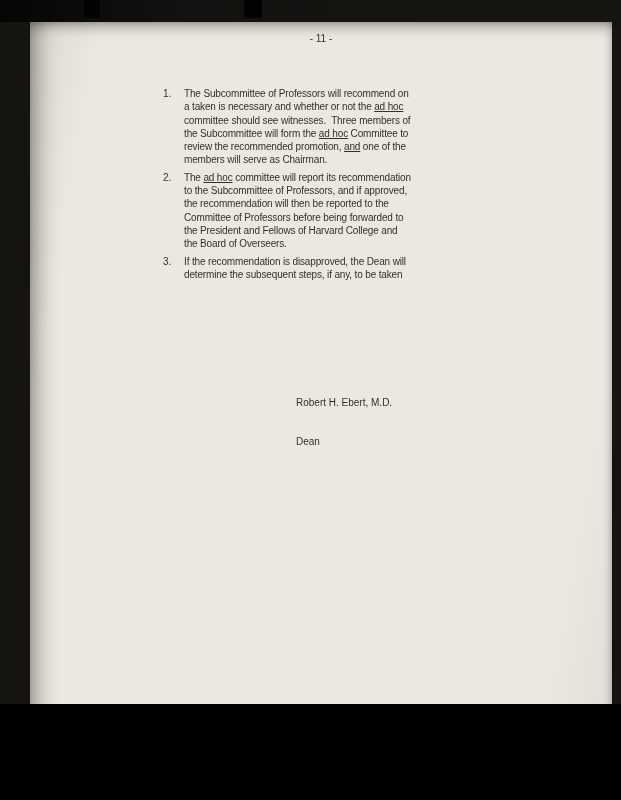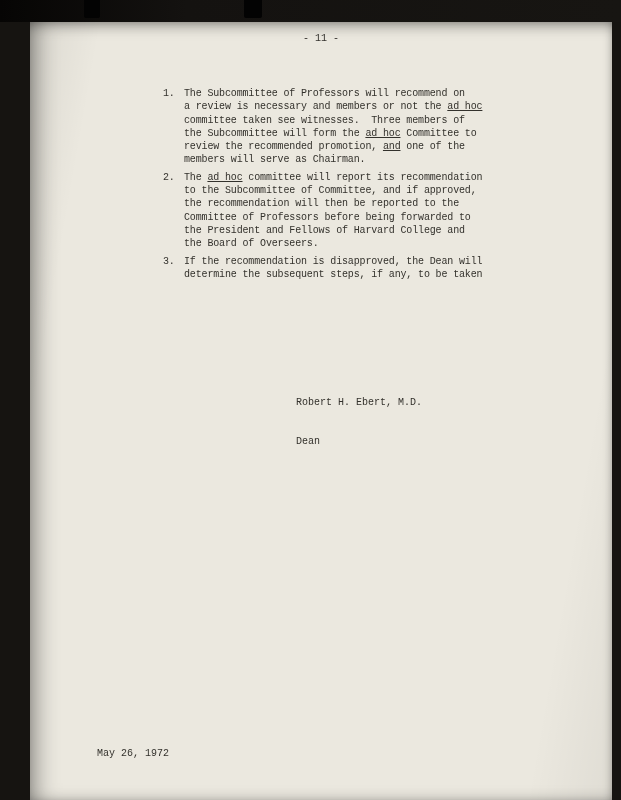--- a/index.html
+++ b/index.html
@@ -1,23 +1,23 @@
 <!DOCTYPE html>
 <html style="--background: #161411; --paper: #ebe8df; --ink: #33312c;"><head>
 <meta charset="utf-8">
 <style>
   * { margin: 0; padding: 0; box-sizing: border-box; }
   html, body { background: #000; }
   .scan {
     position: relative;
     width: 621px;
-    height: 800px;
+    height: 704px;
     overflow: hidden;
     background: var(--background, #161411);
-    font-family: Liberation Mono, monospace;
+    font-family: Liberation Sans, sans-serif;
   }
   .top-band {
     position: absolute;
     left: 0; top: 0;
     width: 100%; height: 22px;
     background: linear-gradient(90deg, #060504 0%, #141210 30%, #171512 100%);
   }
   .binding-mark {
     position: absolute;
     top: 0;
@@ -85,32 +85,32 @@
   <div class="binding-mark mark-2"></div>
 
   <div class="paper">
     <div class="page-number">- 11 -</div>
 
     <div class="numbered-list">
         <div class="list-item">
           <div class="item-number">1.</div>
           <div class="item-body">
             <div class="text-line"><span>The Subcommittee of Professors will recommend on</span></div>
-            <div class="text-line"><span>a review is necessary and members or not the </span><span class="underlined">ad hoc</span></div>
-            <div class="text-line"><span>committee taken see witnesses.  Three members of</span></div>
+            <div class="text-line"><span>a taken is necessary and whether or not the </span><span class="underlined">ad hoc</span></div>
+            <div class="text-line"><span>committee should see witnesses.  Three members of</span></div>
             <div class="text-line"><span>the Subcommittee will form the </span><span class="underlined">ad hoc</span><span> Committee to</span></div>
             <div class="text-line"><span>review the recommended promotion, </span><span class="underlined">and</span><span> one of the</span></div>
             <div class="text-line"><span>members will serve as Chairman.</span></div>
           </div>
         </div>
         <div class="list-item">
           <div class="item-number">2.</div>
           <div class="item-body">
             <div class="text-line"><span>The </span><span class="underlined">ad hoc</span><span> committee will report its recommendation</span></div>
-            <div class="text-line"><span>to the Subcommittee of Committee, and if approved,</span></div>
+            <div class="text-line"><span>to the Subcommittee of Professors, and if approved,</span></div>
             <div class="text-line"><span>the recommendation will then be reported to the</span></div>
             <div class="text-line"><span>Committee of Professors before being forwarded to</span></div>
             <div class="text-line"><span>the President and Fellows of Harvard College and</span></div>
             <div class="text-line"><span>the Board of Overseers.</span></div>
           </div>
         </div>
         <div class="list-item">
           <div class="item-number">3.</div>
           <div class="item-body">
             <div class="text-line"><span>If the recommendation is disapproved, the Dean will</span></div>

